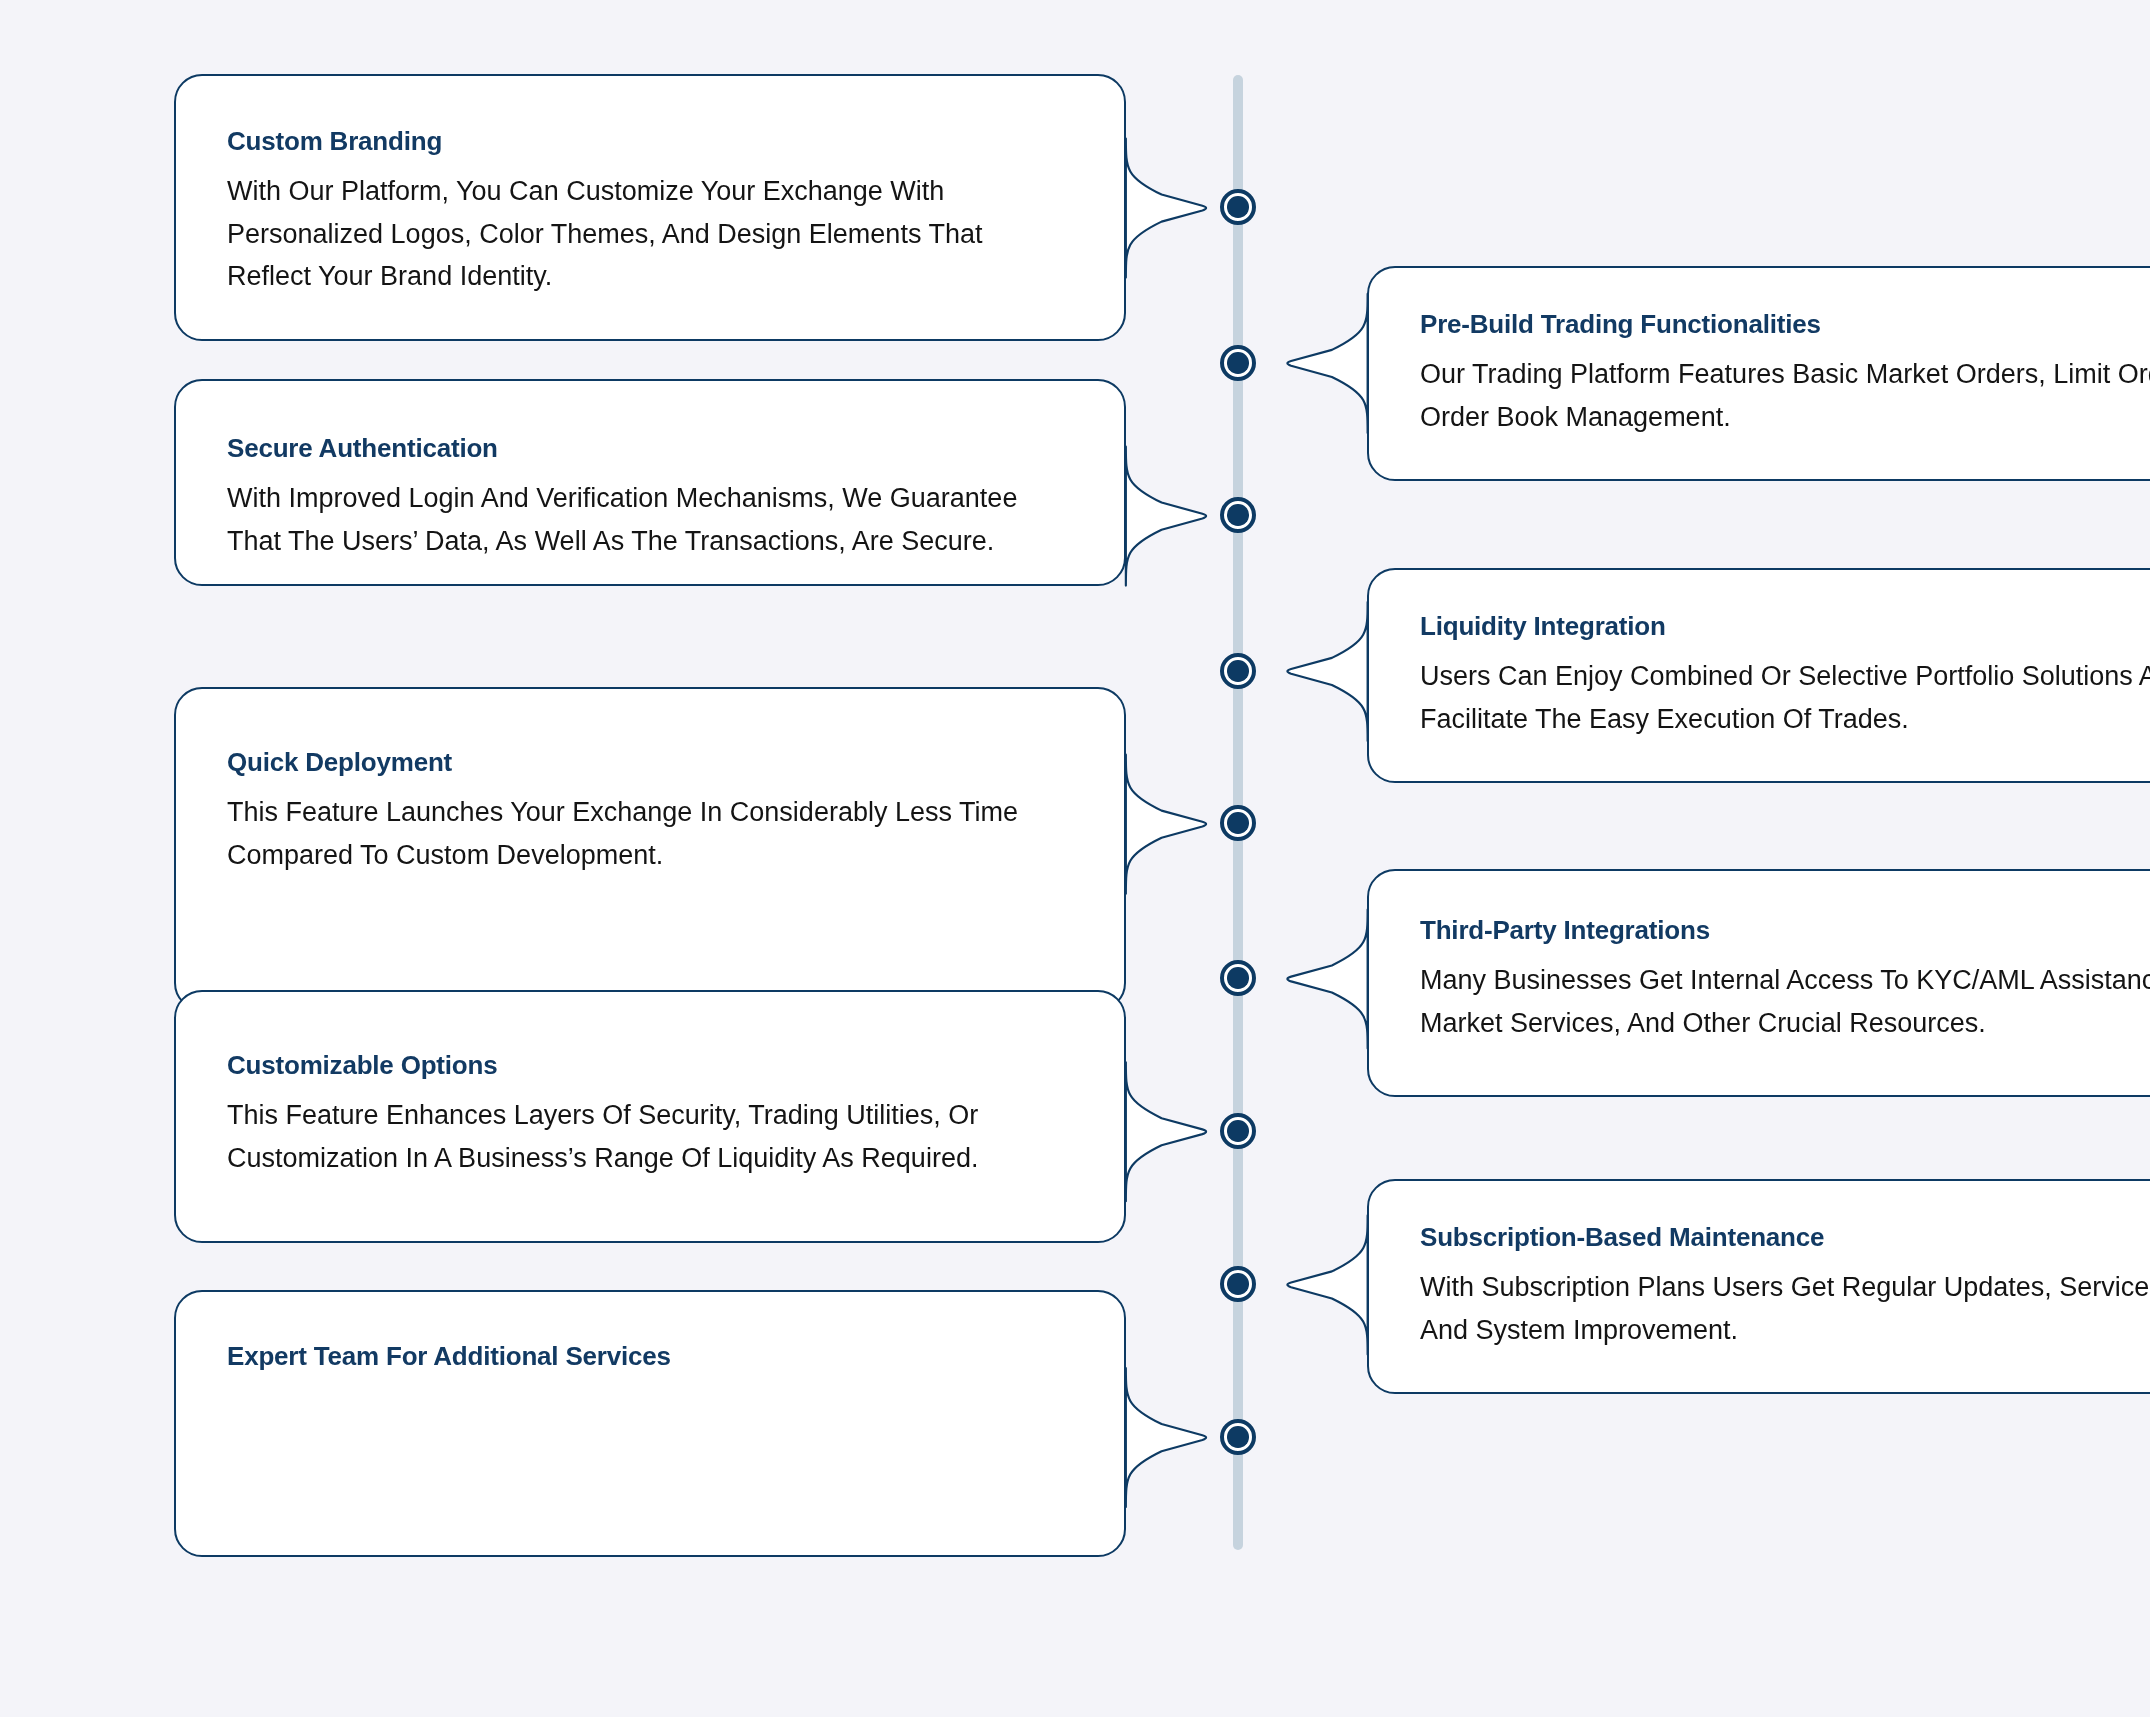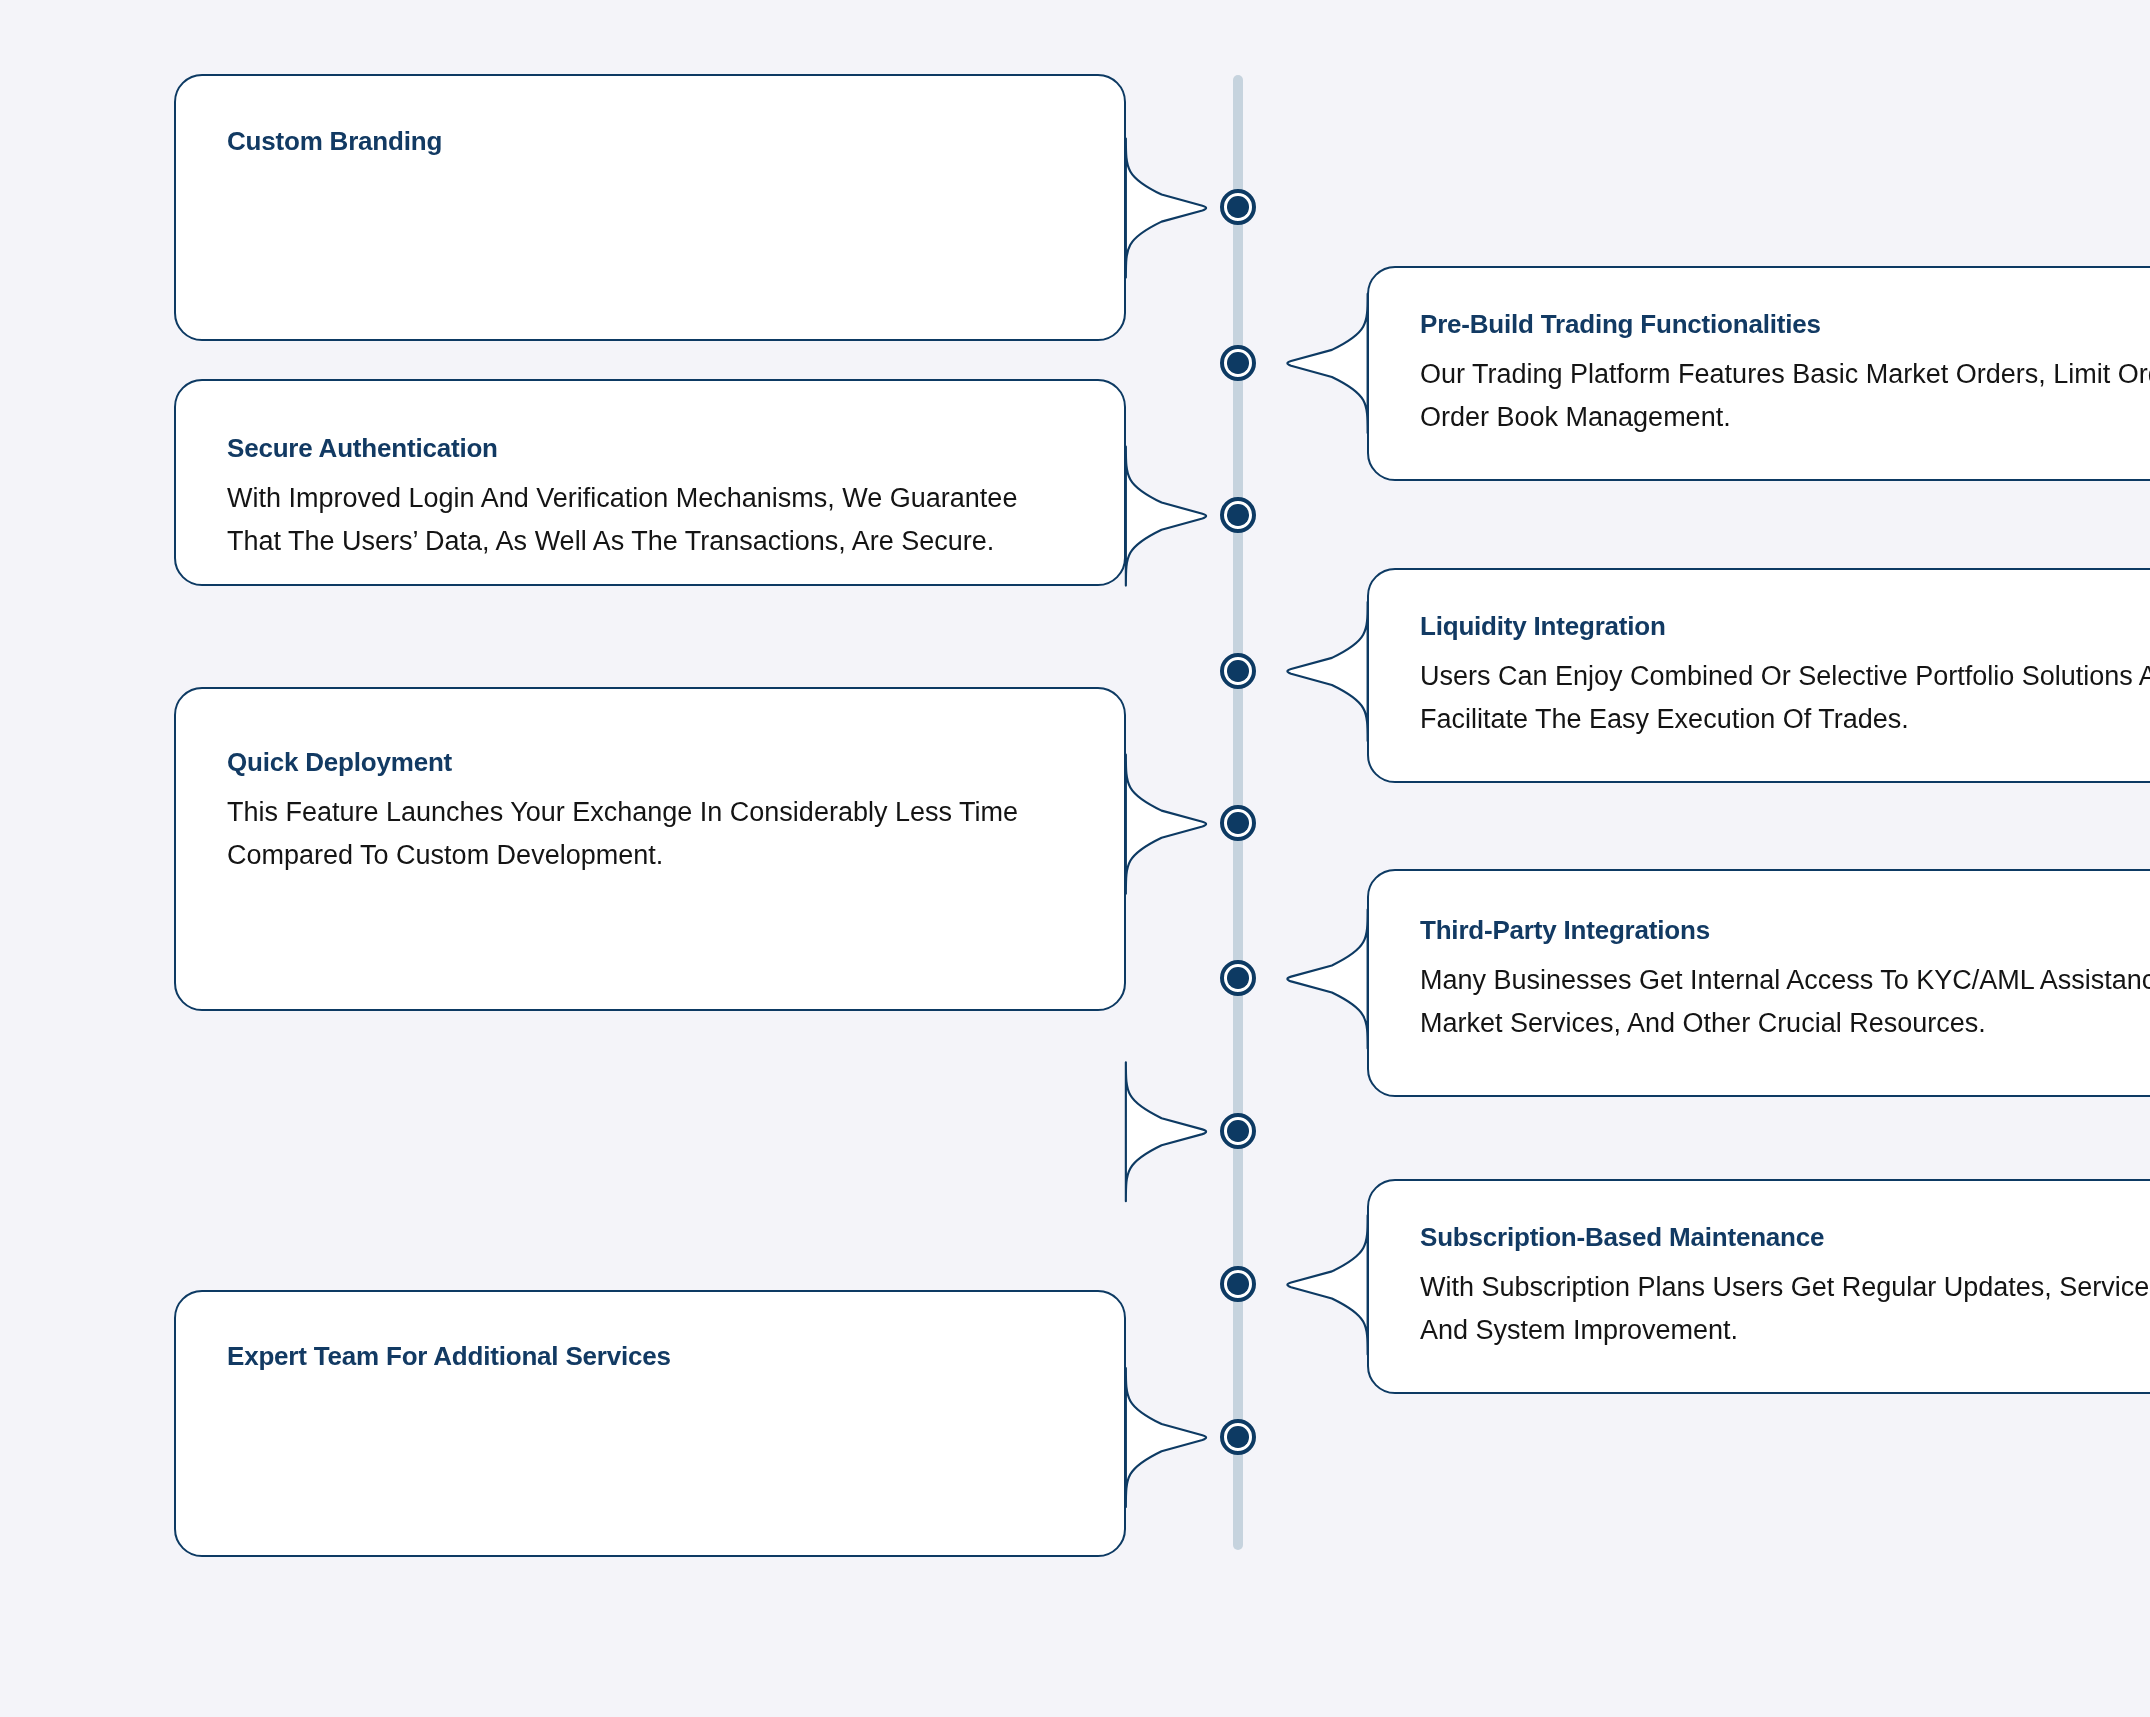--- a/index.html
+++ b/index.html
@@ -98,37 +98,44 @@
     <path d="M3179,1399 C3179,1469 3179,1489 3096,1529 L3001,1555 Q2984,1560 3001,1566 L3096,1592 C3179,1632 3179,1652 3179,1722 Z" fill="#FFFFFF" stroke="#0D3A63" stroke-width="5" stroke-linejoin="round"></path>
 
     <path d="M3179,2114 C3179,2184 3179,2204 3096,2244 L3001,2270 Q2984,2275 3001,2281 L3096,2307 C3179,2347 3179,2367 3179,2437 Z" fill="#FFFFFF" stroke="#0D3A63" stroke-width="5" stroke-linejoin="round"></path>
 
     <path d="M3179,2825 C3179,2895 3179,2915 3096,2955 L3001,2981 Q2984,2986 3001,2992 L3096,3018 C3179,3058 3179,3078 3179,3148 Z" fill="#FFFFFF" stroke="#0D3A63" stroke-width="5" stroke-linejoin="round"></path>
   </svg>
 
   <div class="card" style="left:174px;top:74px;width:952px;height:267px;">
     <div class="card-inner" style="top:52px;">
       <div class="card-title">Custom Branding</div>
+      <div class="card-body">With Our Platform, You Can Customize Your Exchange With Personalized Logos, Color Themes, And Design Elements That Reflect Your Brand Identity.</div>
     </div>
   </div>
 
   <div class="card" style="left:174px;top:379px;width:952px;height:207px;">
     <div class="card-inner" style="top:54px;">
       <div class="card-title">Secure Authentication</div>
       <div class="card-body">With Improved Login And Verification Mechanisms, We Guarantee That The Users’ Data, As Well As The Transactions, Are Secure.</div>
     </div>
   </div>
 
   <div class="card" style="left:174px;top:687px;width:952px;height:324px;">
     <div class="card-inner" style="top:60px;">
       <div class="card-title">Quick Deployment</div>
       <div class="card-body">This Feature Launches Your Exchange In Considerably Less Time Compared To Custom Development.</div>
     </div>
   </div>
 
+  <div class="card" style="left:174px;top:990px;width:952px;height:253px;">
+    <div class="card-inner" style="top:60px;">
+      <div class="card-title">Customizable Options</div>
+      <div class="card-body">This Feature Enhances Layers Of Security, Trading Utilities, Or Customization In A Business’s Range Of Liquidity As Required.</div>
+    </div>
+  </div>
 
   <div class="card" style="left:174px;top:1290px;width:952px;height:267px;padding-left:12px;">
     <div class="card-inner" style="top:51px;">
       <div class="card-title">Expert Team For Additional Services</div>
     </div>
   </div>
 
   <div class="card" style="left:1367px;top:266px;width:954px;height:215px;">
     <div class="card-inner" style="top:43px;">
       <div class="card-title">Pre-Build Trading Functionalities</div>

